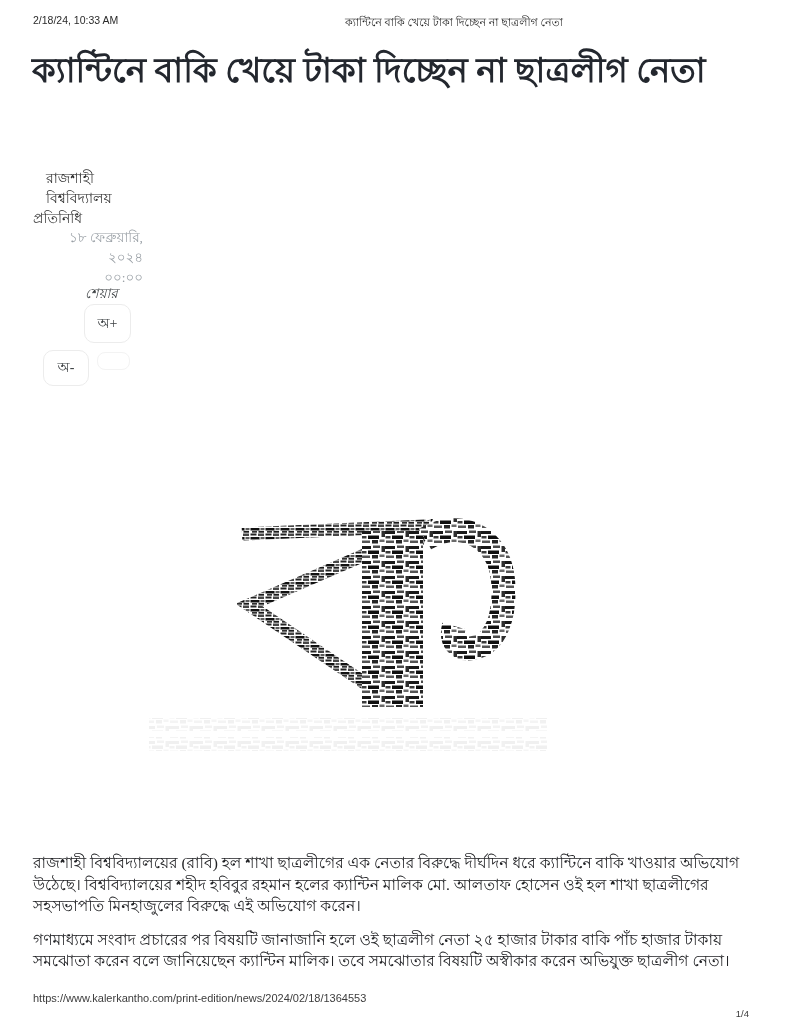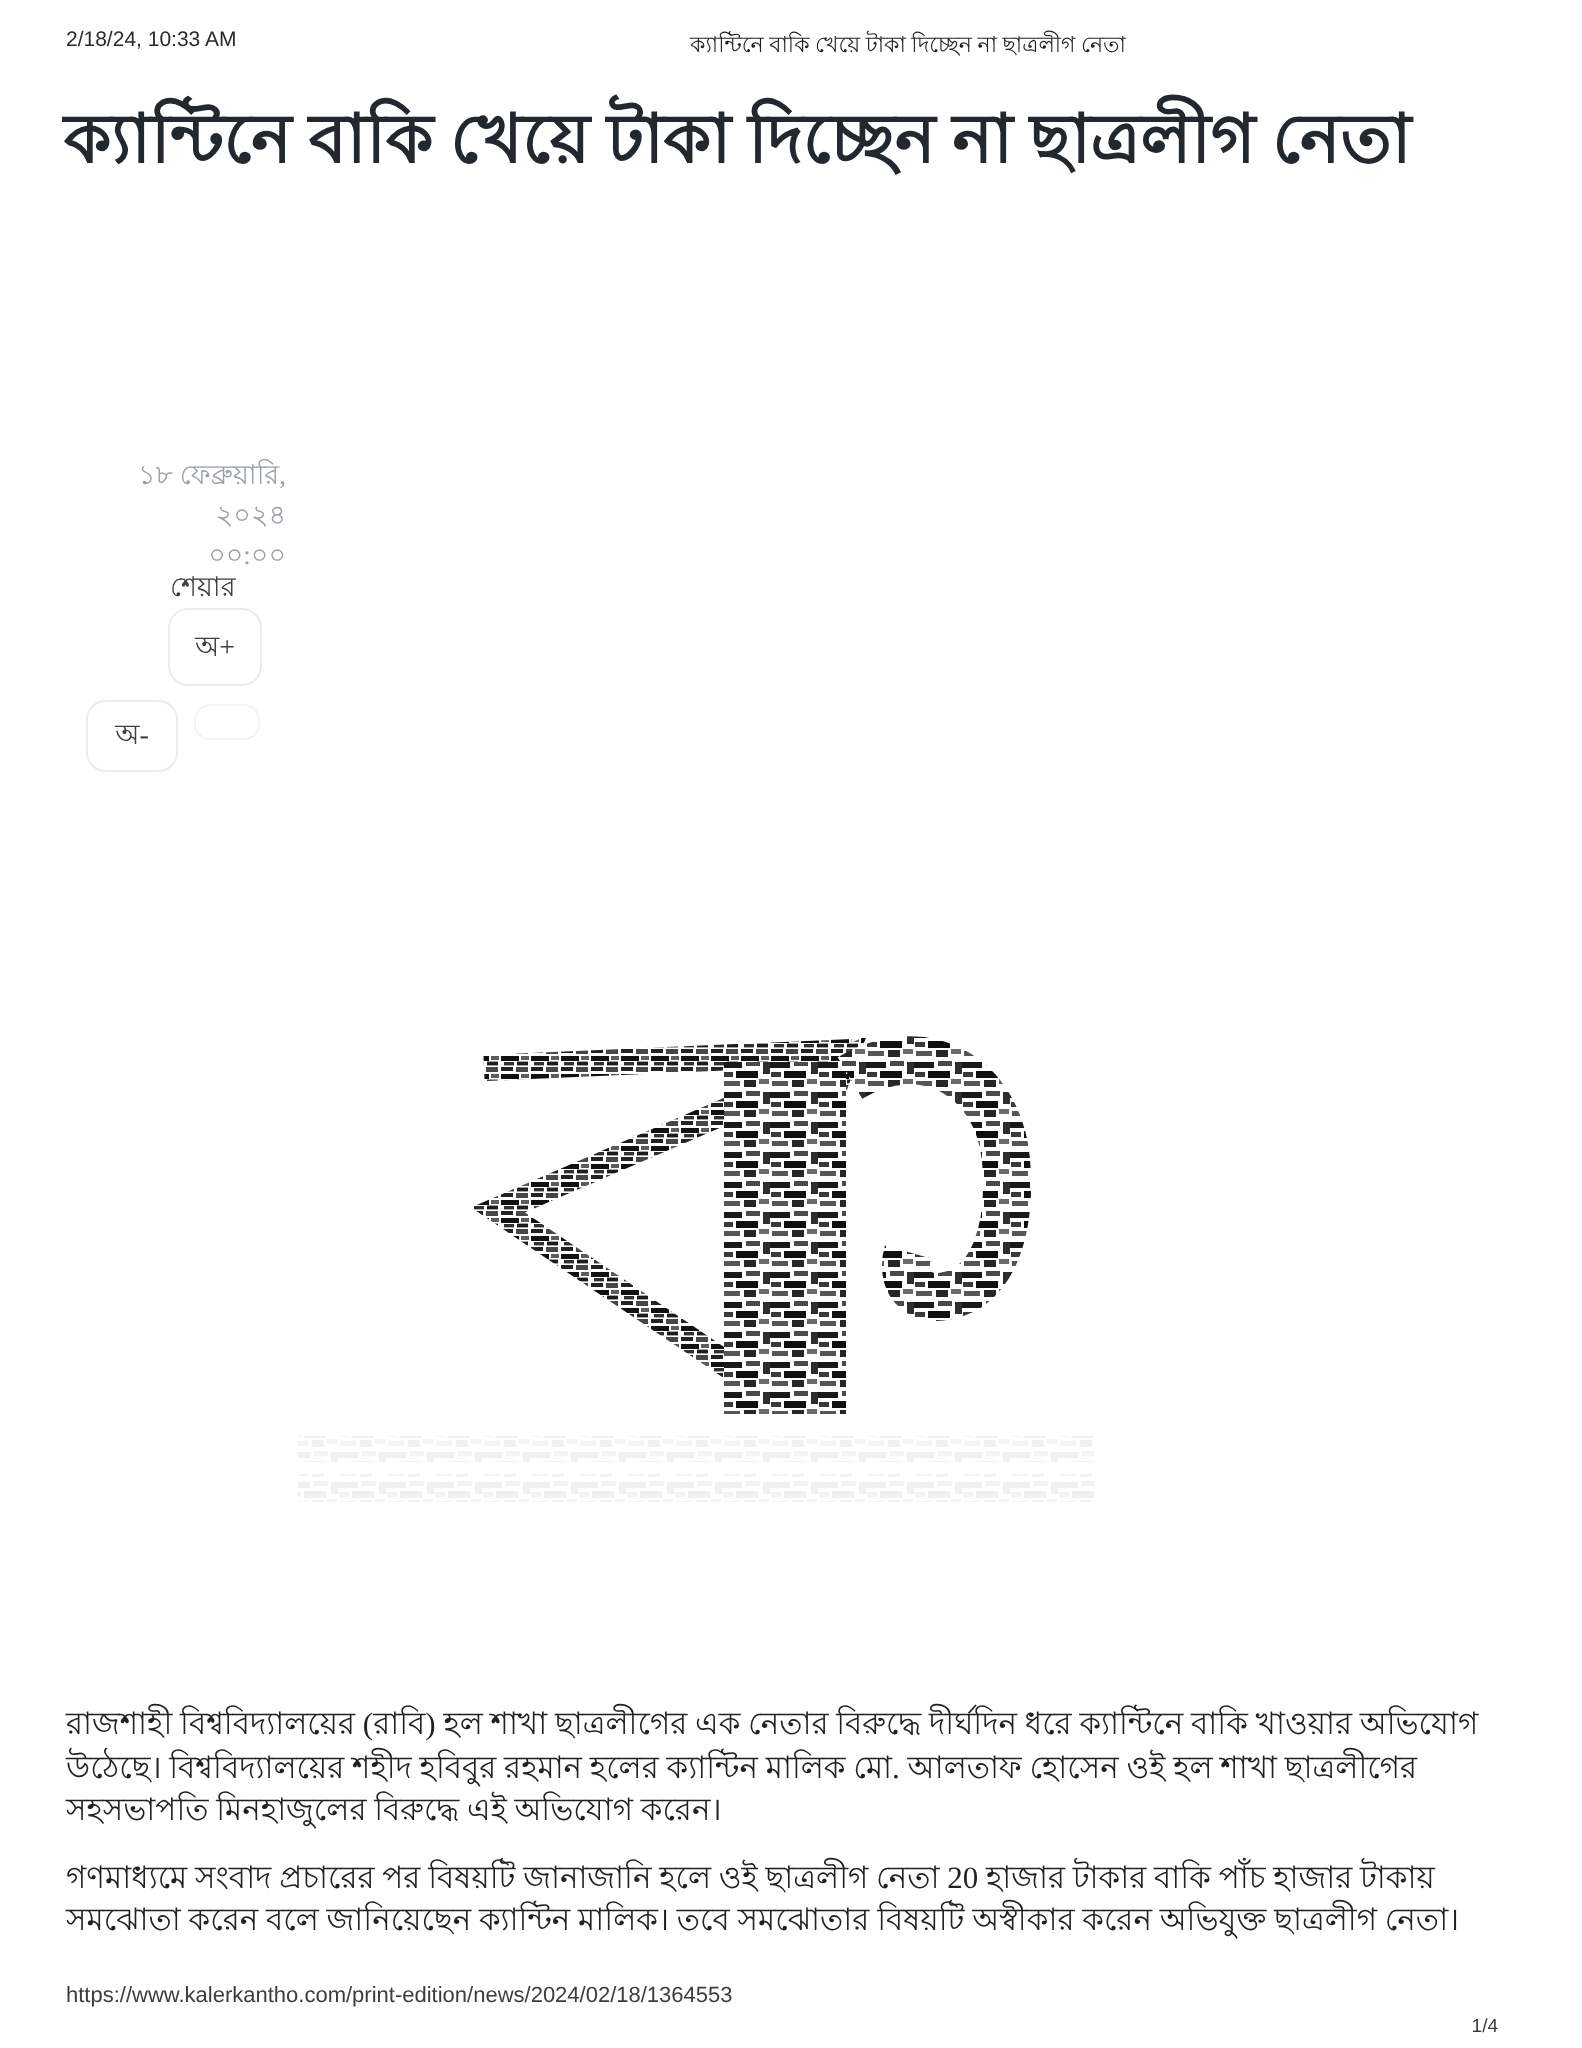--- a/index.html
+++ b/index.html
@@ -43,21 +43,21 @@
     font-size:14px;line-height:20px;color:#2f2f2f;
   }
   .byline .l1{padding-left:13px;}
   .pub-date{
     position:absolute;left:47px;top:228px;width:96px;
     text-align:right;font-size:13.5px;line-height:20px;
     color:#9aa0a6;
   }
   .share-label{
     position:absolute;left:85px;top:283px;
-    font-size:13.5px;color:#3c4043;
+    font-size:13.5px;color:#3c4043;font-style:italic;
   }
   .font-btn{
     position:absolute;
     background:#ffffff;border:1px solid #ececec;border-radius:10px;
     font-family:"Liberation Serif", serif;
     font-size:14px;color:#3c4043;
     display:flex;align-items:center;justify-content:center;
     padding:0;cursor:pointer;
   }
   .font-btn.inc{left:84px;top:304px;width:47px;height:39px;}
@@ -83,20 +83,24 @@
 </head>
 <body>
 
 <div class="page">
 
   <span class="print-header-datetime">2/18/24, 10:33 AM</span>
   <span class="print-header-title">ক্যান্টিনে বাকি খেয়ে টাকা দিচ্ছেন না ছাত্রলীগ নেতা</span>
 
   <h1 class="headline">ক্যান্টিনে বাকি খেয়ে টাকা দিচ্ছেন না ছাত্রলীগ নেতা</h1>
 
+  <div class="byline">
+    <div class="l1">রাজশাহী বিশ্ববিদ্যালয়</div>
+    <div class="l2">প্রতিনিধি</div>
+  </div>
 
   <div class="pub-date">
     <div>১৮ ফেব্রুয়ারি, ২০২৪</div>
     <div>০০:০০</div>
   </div>
 
   <div class="share-label">শেয়ার</div>
   <button class="font-btn inc">অ+</button>
   <button class="font-btn dec">অ-</button>
   <div class="mini-btn"></div>
@@ -136,19 +140,19 @@
 
       <g opacity="0.06">
         <rect x="4" y="248" width="398" height="13" fill="url(#np)"></rect>
         <rect x="4" y="267" width="398" height="14" fill="url(#np)"></rect>
       </g>
     </svg>
   </figure>
 
   <div class="body-text">
     <p>রাজশাহী বিশ্ববিদ্যালয়ের (রাবি) হল শাখা ছাত্রলীগের এক নেতার বিরুদ্ধে দীর্ঘদিন ধরে ক্যান্টিনে বাকি খাওয়ার অভিযোগ উঠেছে। বিশ্ববিদ্যালয়ের শহীদ হবিবুর রহমান হলের ক্যান্টিন মালিক মো. আলতাফ হোসেন ওই হল শাখা ছাত্রলীগের সহসভাপতি মিনহাজুলের বিরুদ্ধে এই অভিযোগ করেন।</p>
-    <p>গণমাধ্যমে সংবাদ প্রচারের পর বিষয়টি জানাজানি হলে ওই ছাত্রলীগ নেতা 20 হাজার টাকার বাকি পাঁচ হাজার টাকায় সমঝোতা করেন বলে জানিয়েছেন ক্যান্টিন মালিক। তবে সমঝোতার বিষয়টি অস্বীকার করেন অভিযুক্ত ছাত্রলীগ নেতা।</p>
+    <p>গণমাধ্যমে সংবাদ প্রচারের পর বিষয়টি জানাজানি হলে ওই ছাত্রলীগ নেতা ২৫ হাজার টাকার বাকি পাঁচ হাজার টাকায় সমঝোতা করেন বলে জানিয়েছেন ক্যান্টিন মালিক। তবে সমঝোতার বিষয়টি অস্বীকার করেন অভিযুক্ত ছাত্রলীগ নেতা।</p>
   </div>
 
   <span class="print-footer-url">https://www.kalerkantho.com/print-edition/news/2024/02/18/1364553</span>
   <span class="print-footer-page">1/4</span>
 
 </div>
 
 </body></html>

